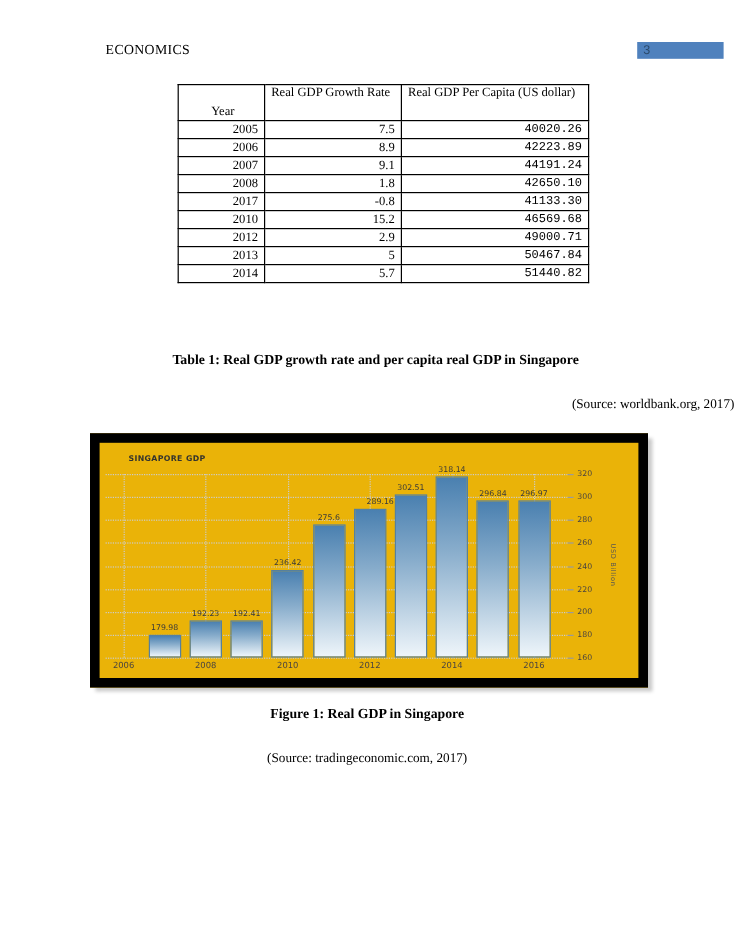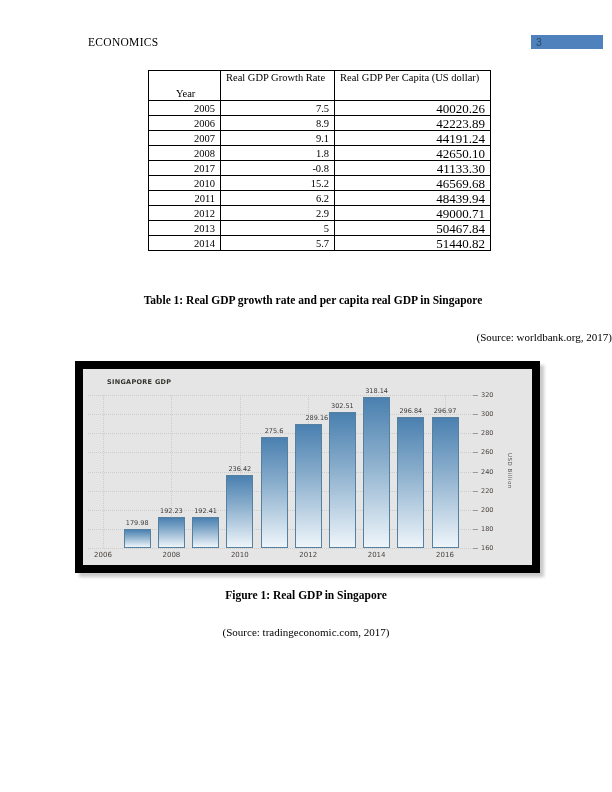--- a/index.html
+++ b/index.html
@@ -15,28 +15,28 @@
               color:#2c4a6b; font-family:"Liberation Sans", sans-serif; }
   
   table.gdp { position:absolute; left:148px; top:70px; border-collapse:collapse; table-layout:fixed; }
   table.gdp td { border:1px solid #000; padding:0 5px; font-size:10.5px; line-height:13px; overflow:hidden; }
   table.gdp .c0 { width:39px; }
   table.gdp .c1 { width:103px; }
   table.gdp .c2 { width:145px; }
   table.gdp tr.hdr td { height:29px; vertical-align:top; text-align:left; }
   table.gdp tr.hdr td.c0 { vertical-align:bottom;padding-left:27px; }
   table.gdp tr.datarow td { height:14px; text-align:right; }
-  table.gdp tr.datarow td.c2 { font-family:Liberation Serif, serif; font-size:13px;margin-top:27px; }
+  table.gdp tr.datarow td.c2 { font-family:Liberation Mono, monospace; font-size:10px;margin-top:27px; }
   
   .centerline { position:absolute; left:0; right:0; text-align:center; }
   .caption { font-weight:bold; font-size:11.5px; }
   .sourceline { font-size:11px; }
   
   .figframe { position:absolute; left:75px; top:361px; width:449px; height:196px;
-              border:8px solid #000; background:#e5e5e5; box-shadow:4px 4px 3px #c9c9c9; }
+              border:8px solid #000; background:#eab308; box-shadow:4px 4px 3px #c9c9c9; }
   .chart-canvas { position:absolute; left:0; top:0; width:449px; height:196px; }
   .chart-title { position:absolute; left:24px; top:9px; font-family:"DejaVu Sans", sans-serif;
                  font-size:6.5px; font-weight:bold; color:#33332e; letter-spacing:0.3px; }
   .grid-v { position:absolute; width:0; border-left:1px dotted #cccccc; }
   .grid-h { position:absolute; height:0; border-top:1px dotted #cccccc; }
   .bar { position:absolute; box-sizing:border-box; border:1px solid #55809f;
          background:linear-gradient(180deg,#4a80b0 0%, #87accb 40%, #eef5fa 100%); }
   .bar-label { position:absolute; width:40px; text-align:center; font-family:"DejaVu Sans", sans-serif;
                font-size:6.5px; color:#3a3a3a; }
   .ytick-label { position:absolute; font-family:"DejaVu Sans", sans-serif; font-size:6.5px; color:#4a4440; }
@@ -85,25 +85,20 @@
     </tr>
     <tr class="datarow">
       <td class="c0">2017</td>
       <td class="c1">-0.8</td>
       <td class="c2">41133.30</td>
     </tr>
     <tr class="datarow">
       <td class="c0">2010</td>
       <td class="c1">15.2</td>
       <td class="c2">46569.68</td>
-    </tr>
-    <tr class="datarow">
-      <td class="c0">2011</td>
-      <td class="c1">6.2</td>
-      <td class="c2">48439.94</td>
     </tr>
     <tr class="datarow">
       <td class="c0">2012</td>
       <td class="c1">2.9</td>
       <td class="c2">49000.71</td>
     </tr>
     <tr class="datarow">
       <td class="c0">2013</td>
       <td class="c1">5</td>
       <td class="c2">50467.84</td>

